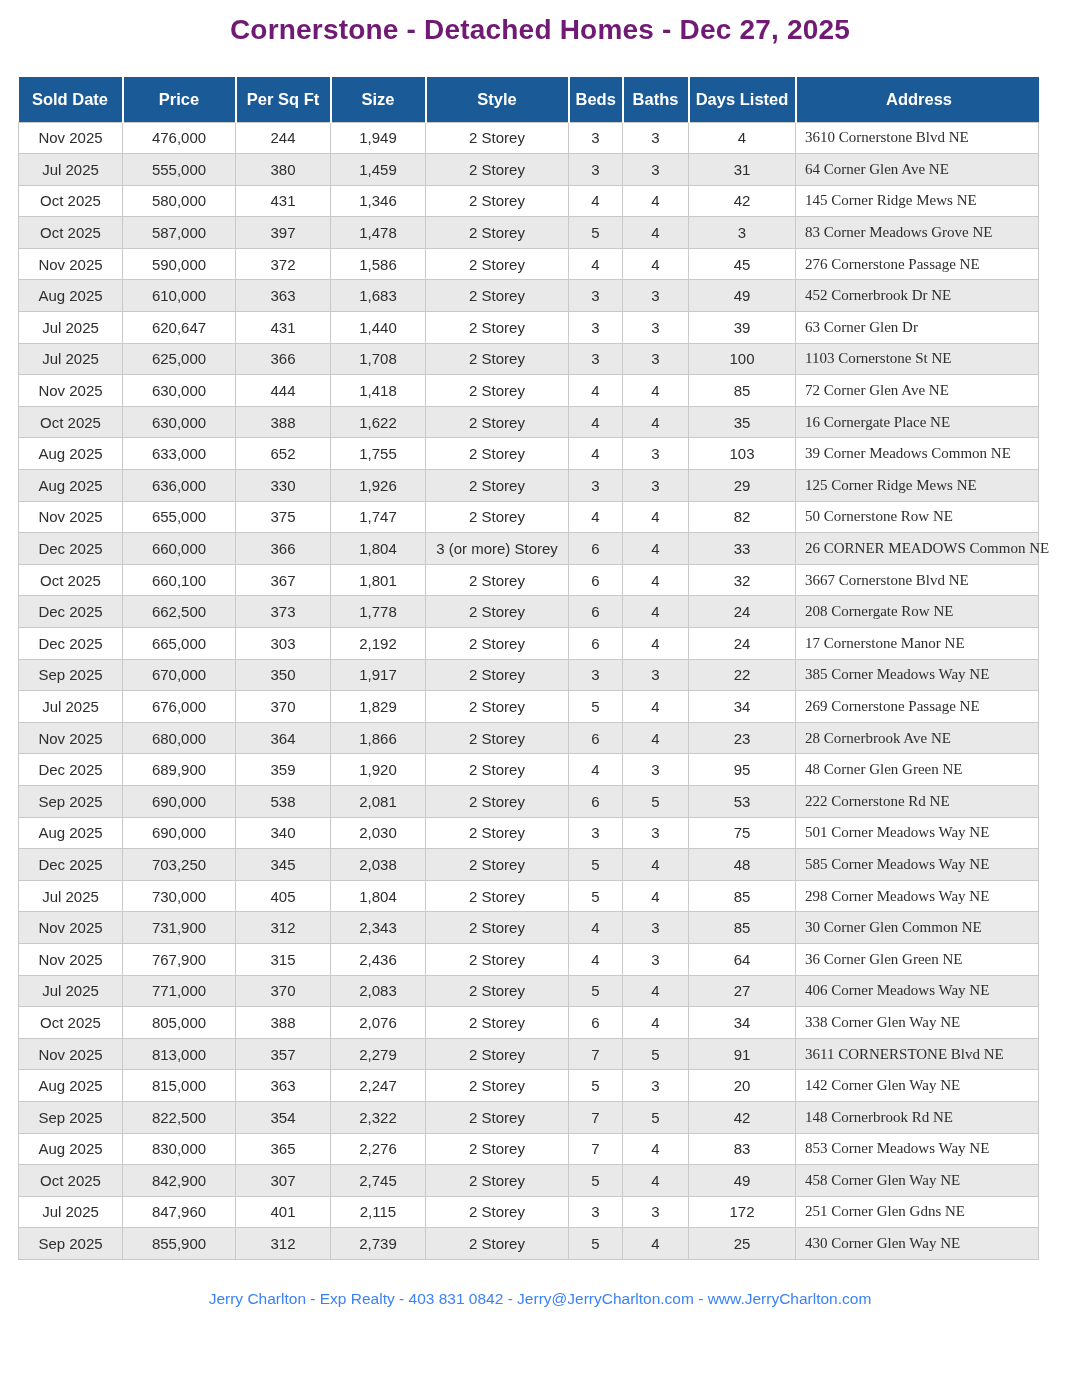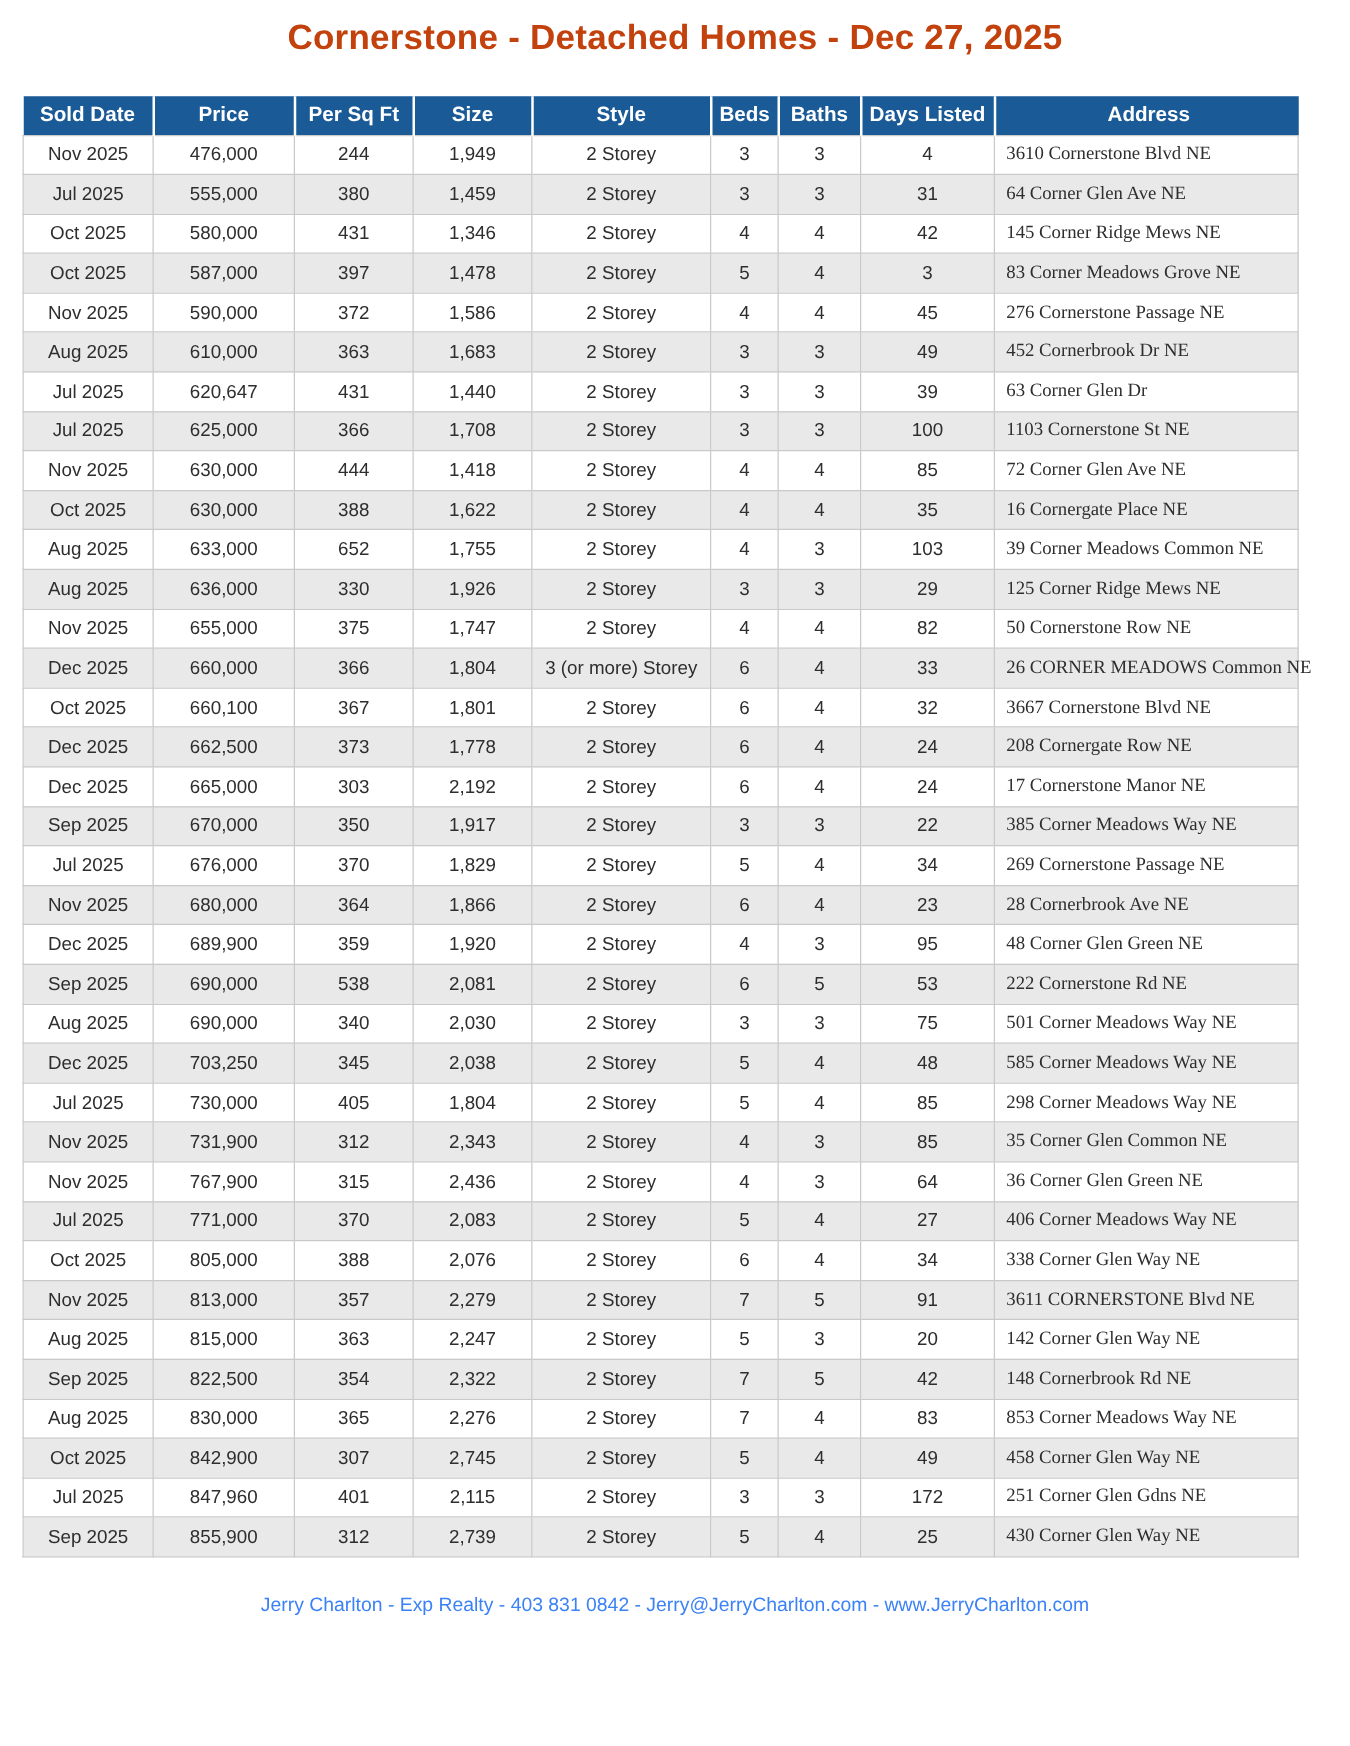--- a/index.html
+++ b/index.html
@@ -9,38 +9,38 @@
     height: 1397px;
     background: #ffffff;
     font-family: "Liberation Sans", sans-serif;
     position: relative;
     overflow: hidden;
   }
   .title {
     margin: 0;
     padding-top: 14px;
     text-align: center;
-    color: #c2410c;
+    color: #701a75;
     font-size: 28px;
     font-weight: bold;
     letter-spacing: 0.2px;
     font-family: "Liberation Sans", sans-serif;
   }
   table.homes {
     border-collapse: collapse;
     table-layout: fixed;
     width: 1020px;
     margin: 31px 18px 0 18px;
   }
   table.homes thead th {
     background: #1A5B97;
     color: #ffffff;
     font-weight: bold;
     font-size: 16.5px;
-    height: 31px;
+    height: 45px;
     padding: 0 6px;
     text-align: center;
     border-left: 2px solid #ffffff;
     white-space: nowrap;
   }
   table.homes thead th:first-child { border-left: none; }
   table.homes thead th.address { text-align: center; padding-left: 9px; }
   table.homes tbody td {
     border: 1px solid #C9C9C9;
     font-size: 15px;
@@ -379,21 +379,21 @@
         </tr>
         <tr>
           <td>Nov 2025</td>
           <td>731,900</td>
           <td>312</td>
           <td>2,343</td>
           <td>2 Storey</td>
           <td>4</td>
           <td>3</td>
           <td>85</td>
-          <td class="address">35 Corner Glen Common NE</td>
+          <td class="address">30 Corner Glen Common NE</td>
         </tr>
         <tr>
           <td>Nov 2025</td>
           <td>767,900</td>
           <td>315</td>
           <td>2,436</td>
           <td>2 Storey</td>
           <td>4</td>
           <td>3</td>
           <td>64</td>

